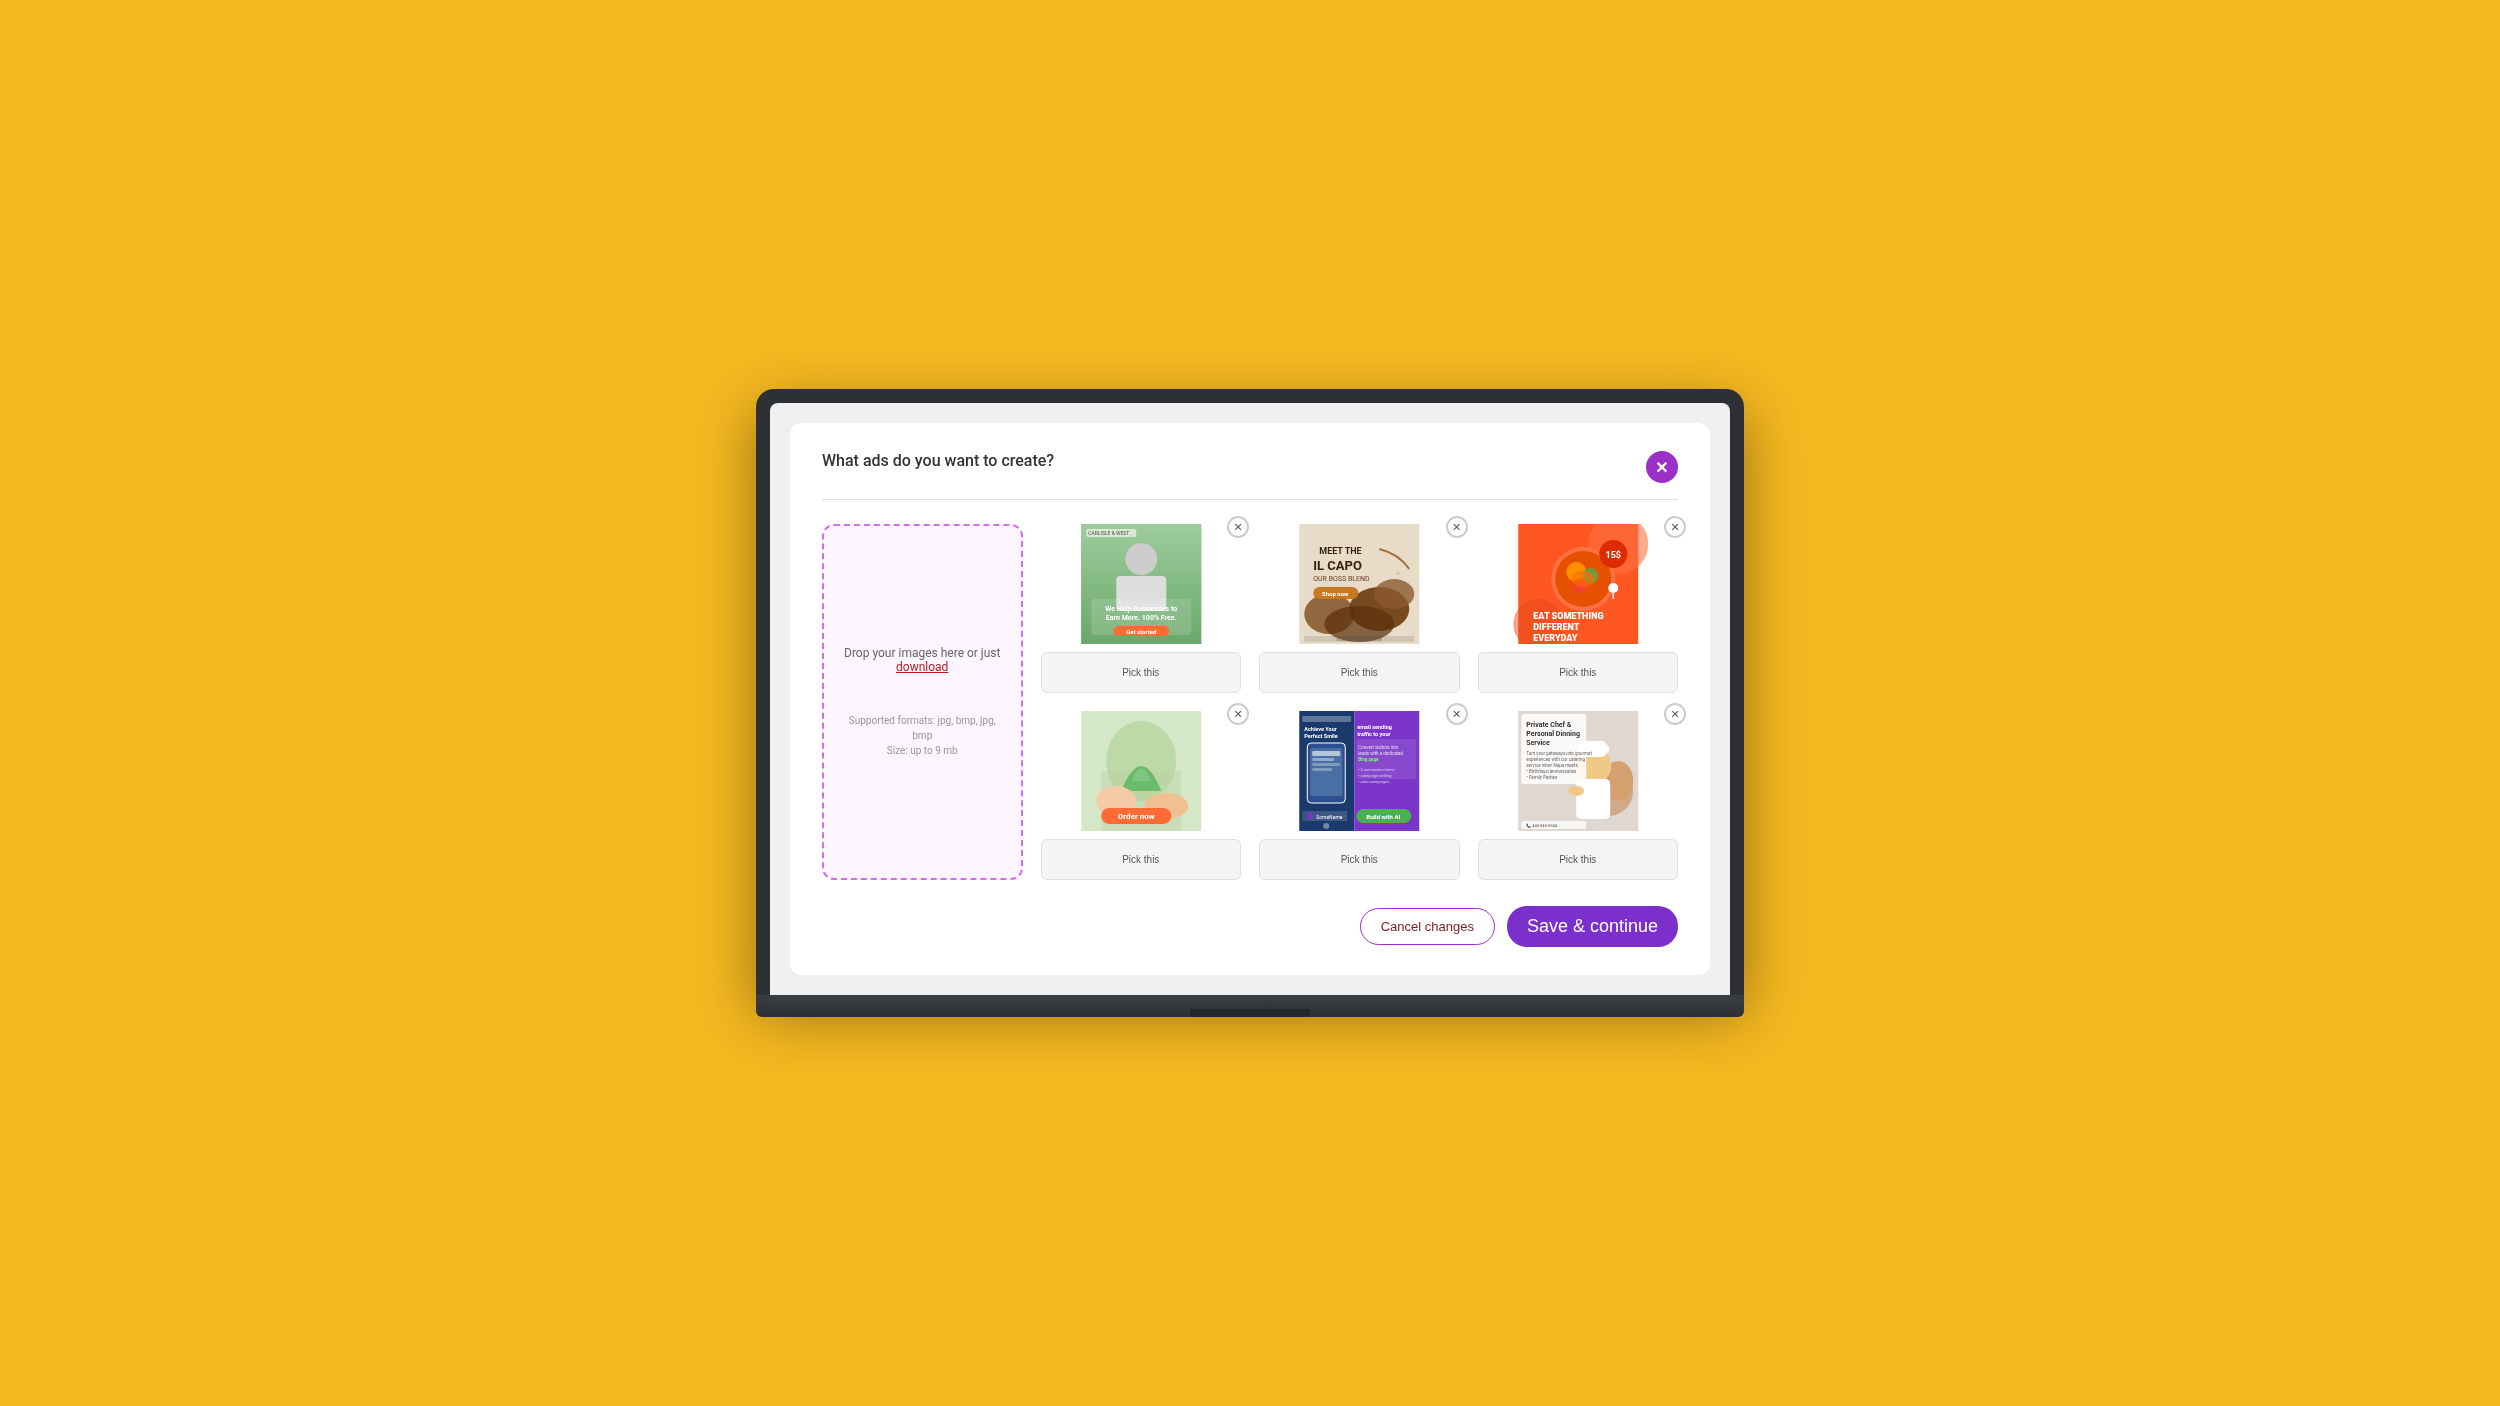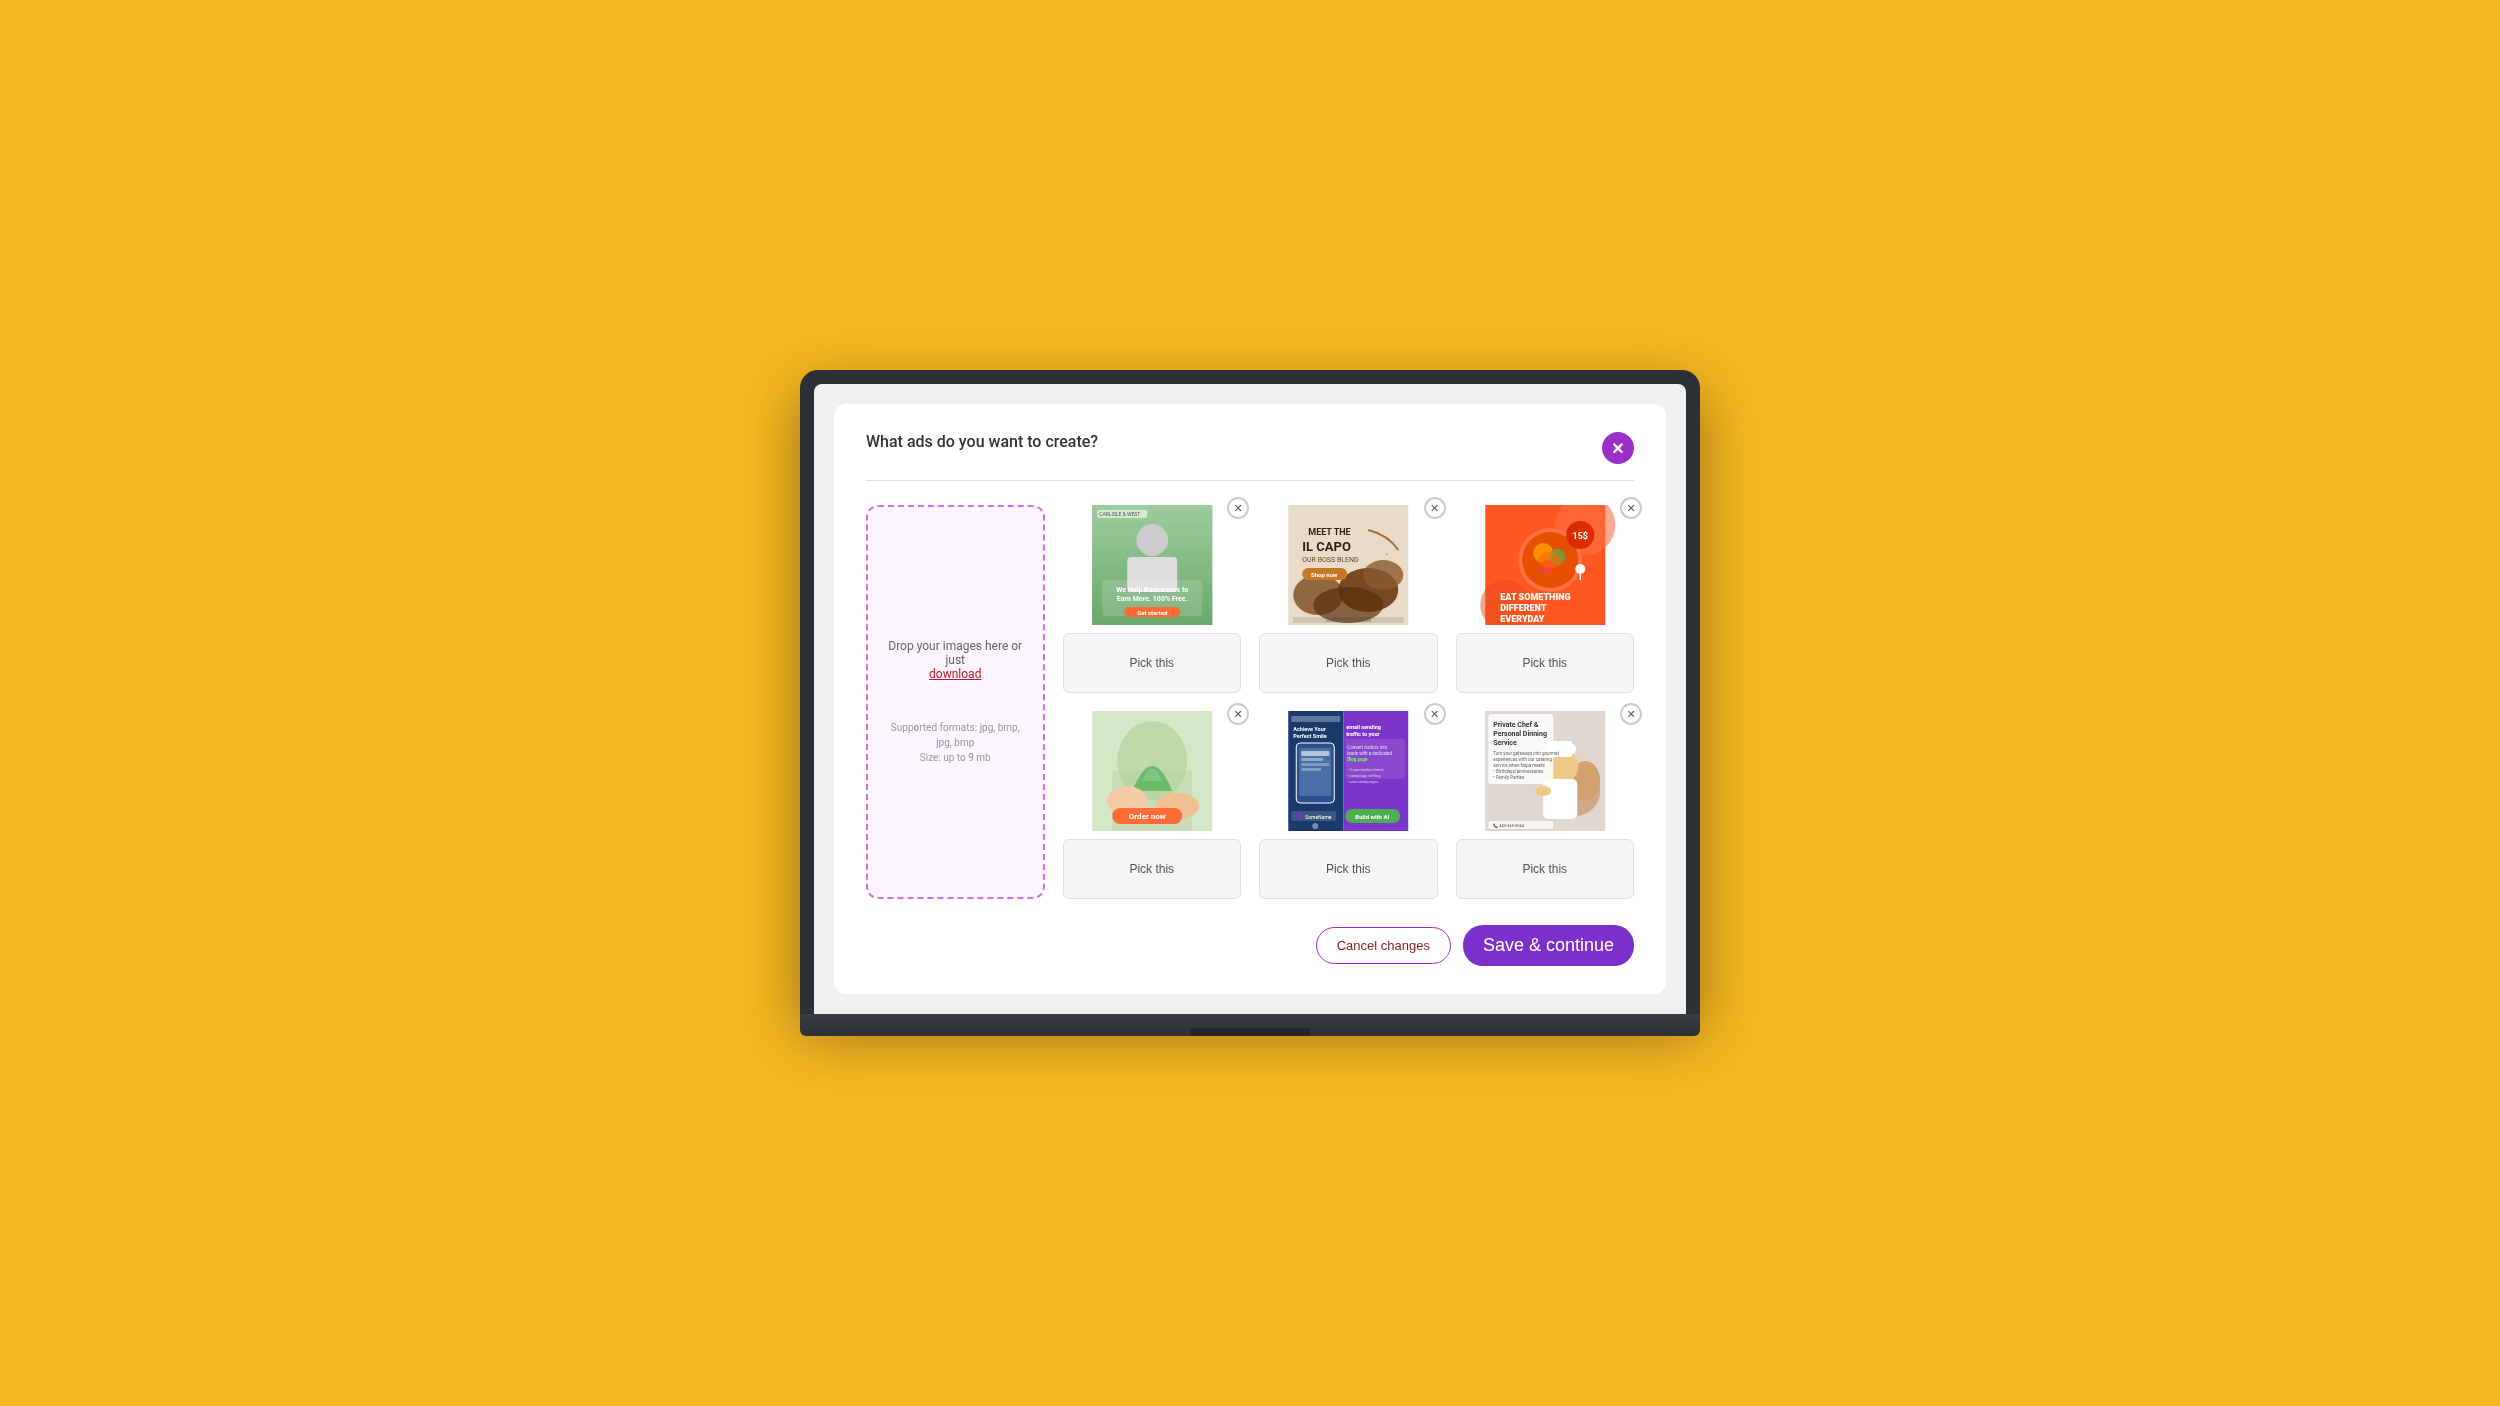--- a/index.html
+++ b/index.html
@@ -8,21 +8,21 @@
       background-color: #F5B820;
       display: flex;
       justify-content: center;
       align-items: center;
       min-height: 100vh;
       font-family: -apple-system, BlinkMacSystemFont, 'Segoe UI', Roboto, sans-serif;
     }
 
     .laptop-wrapper {
       position: relative;
-      width: 900px;
+      width: 988px;
       margin: 40px auto;
     }
 
     .laptop-screen-border {
       background: #2d3035;
       border-radius: 18px 18px 0 0;
       padding: 14px 14px 0 14px;
       box-shadow: 0 20px 60px rgba(0,0,0,0.4);
     }
 
@@ -124,22 +124,22 @@
       font-size: 11px;
       color: #555;
       z-index: 10;
     }
 
     .pick-button {
       width: 100%;
       background: #f5f5f5;
       border: 1px solid #e0e0e0;
       border-radius: 6px;
-      padding: 22px 0;
-      font-size: 12px;
+      padding: 14px 0;
+      font-size: 10px;
       color: #555;
       cursor: pointer;
       text-align: center;
     }
 
     
     .dropzone {
       border: 2px dashed #d070e8;
       border-radius: 12px;
       display: flex;

